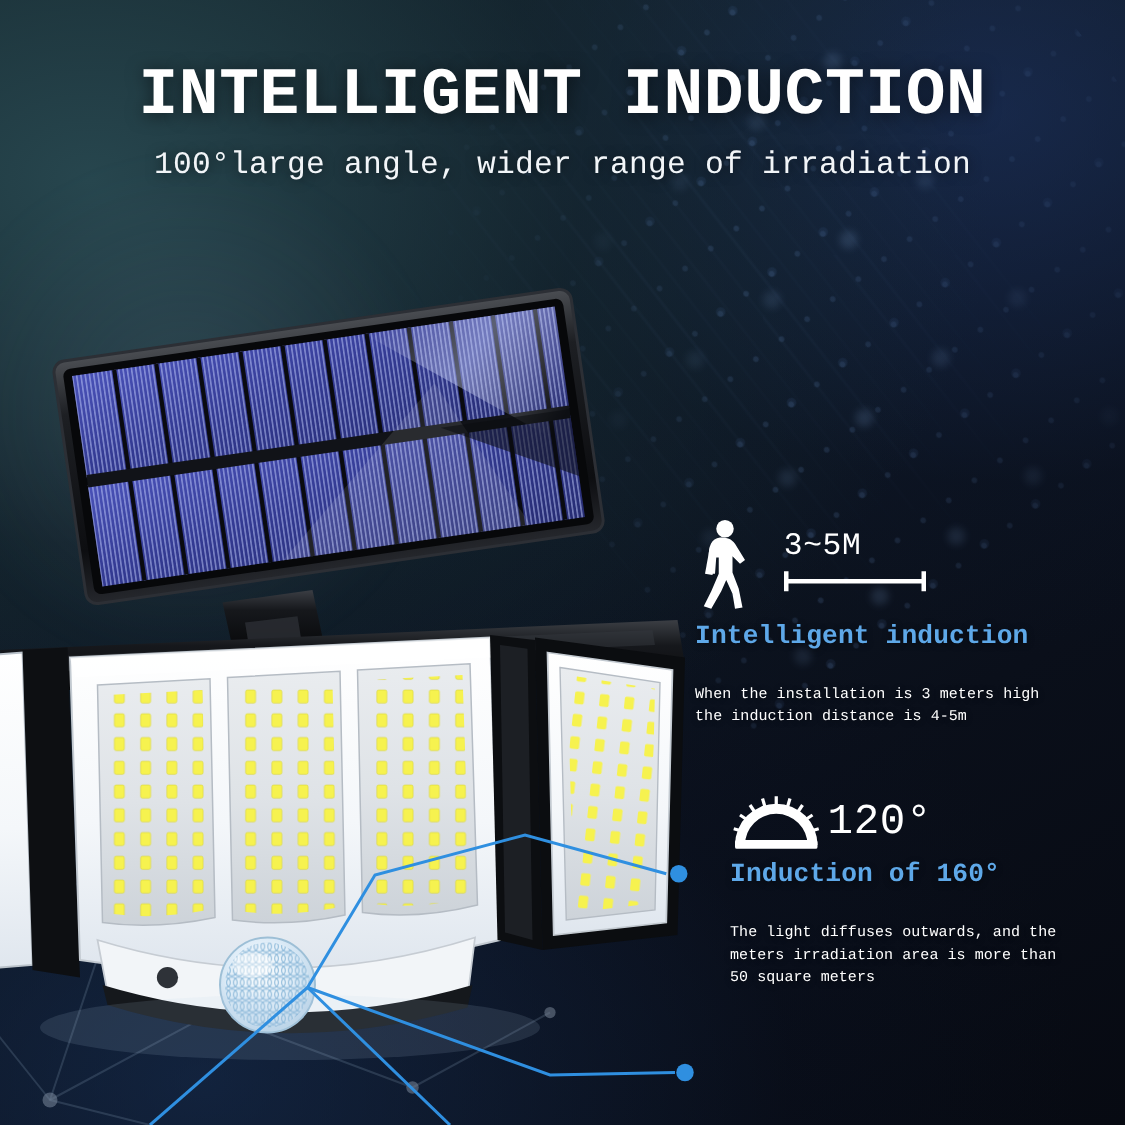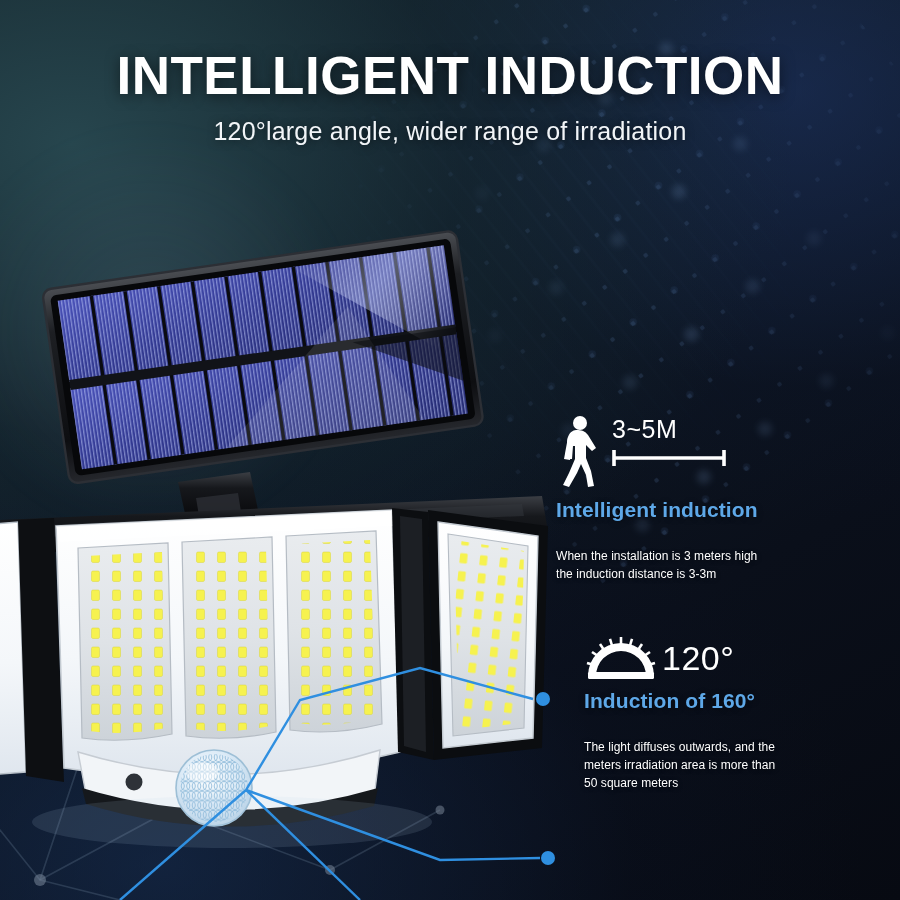--- a/index.html
+++ b/index.html
@@ -1,20 +1,20 @@
 <!DOCTYPE html>
 <html><head>
 <meta charset="utf-8">
 <style>
   * { margin:0; padding:0; box-sizing:border-box; }
   html,body { width:900px; height:900px; overflow:hidden; background:#0a0e16; }
 
   .stage{
     position:relative; width:900px; height:900px; overflow:hidden;
-    font-family:Liberation Sans, sans-serif;
+    font-family:Liberation Mono, monospace;
     background:
       radial-gradient(115% 85% at 8% 16%,  rgba(40,72,80,0.95) 0%, rgba(22,42,50,0.55) 38%, rgba(0,0,0,0) 70%),
       radial-gradient(80% 60% at 88% 10%,  rgba(30,52,104,0.55) 0%, rgba(12,20,44,0.2) 55%, rgba(0,0,0,0) 80%),
       radial-gradient(95% 70% at 18% 96%,  rgba(26,54,96,0.5) 0%, rgba(10,18,36,0.25) 55%, rgba(0,0,0,0) 82%),
       linear-gradient(152deg, #16262c 0%, #13202a 24%, #0d1622 48%, #0a0f1a 70%, #070a12 100%);
   }
 
   
   .bg-layer{ position:absolute; inset:0; pointer-events:none; }
 
@@ -66,21 +66,21 @@
 
   
   .product{ position:absolute; left:-18px; top:282px; width:600px; height:545px; }
   .product svg{ display:block; overflow:visible; }
 
   
   .feature{ position:absolute; color:#fff; }
   .f1{ left:556px; top:415px; width:340px; }
   .f2{ left:584px; top:636px; width:344px; }
 
-  .f-icon-row{ display:flex; align-items:flex-start; gap:10px; height:74px; }
+  .f-icon-row{ display:flex; align-items:center; gap:25px; height:74px; }
   .f-icon-row.compact{ height:44px; align-items:center; gap:4px; }
 
   .measure{ position:relative; width:120px; height:58px; margin-bottom:2px; }
   .measure-label{
     position:absolute; left:2px; top:0; font-size:25px; font-weight:500;
     color:#fff; letter-spacing:.5px;
   }
   .angle-label{ font-size:34px; font-weight:400; color:#fff; letter-spacing:.5px; line-height:1; }
 
   .f-title{
@@ -127,21 +127,21 @@
         <circle cx="400" cy="170" r="5.5"></circle>
           <circle cx="360" cy="290" r="5"></circle>
         <circle cx="470" cy="80" r="4.5"></circle>
           <circle cx="470" cy="230" r="4.5"></circle>
       </g>
     </svg>
   </div>
 
   <div class="head">
     <div class="title">INTELLIGENT INDUCTION</div>
-    <div class="subtitle">120°large angle, wider range of irradiation</div>
+    <div class="subtitle">100°large angle, wider range of irradiation</div>
   </div>
 
   <div class="product">
     <svg width="600" height="545" viewBox="0 0 600 545">
       <defs>
         <linearGradient id="frameG" x1="0" y1="0" x2="0" y2="1">
           <stop offset="0%" stop-color="#4a4d52"></stop>
           <stop offset="22%" stop-color="#1d1f23"></stop>
           <stop offset="78%" stop-color="#0d0e11"></stop>
           <stop offset="100%" stop-color="#25272c"></stop>
@@ -340,21 +340,21 @@
             <line x1="4" y1="3" x2="4" y2="19"></line>
             <line x1="114" y1="3" x2="114" y2="19"></line>
             <line x1="4" y1="11" x2="114" y2="11"></line>
           </g>
         </svg>
       </div>
     </div>
     <div class="f-title">Intelligent induction</div>
     <div class="f-body">
       <div>When the installation is 3 meters high</div>
-      <div>the induction distance is 3-3m</div>
+      <div>the induction distance is 4-5m</div>
     </div>
   </div>
 
   <div class="feature f2">
     <div class="f-icon-row compact">
       <svg width="74" height="44" viewBox="0 0 74 44">
         <path d="M4 40 A33 33 0 0 1 70 40 L62 40 A25 25 0 0 0 12 40 Z" fill="#ffffff"></path>
         <rect x="4" y="36" width="66" height="7" rx="1.5" fill="#ffffff"></rect>
         <g stroke="#ffffff" stroke-width="2.6" stroke-linecap="butt">
           <line x1="37" y1="1" x2="37" y2="8"></line>

